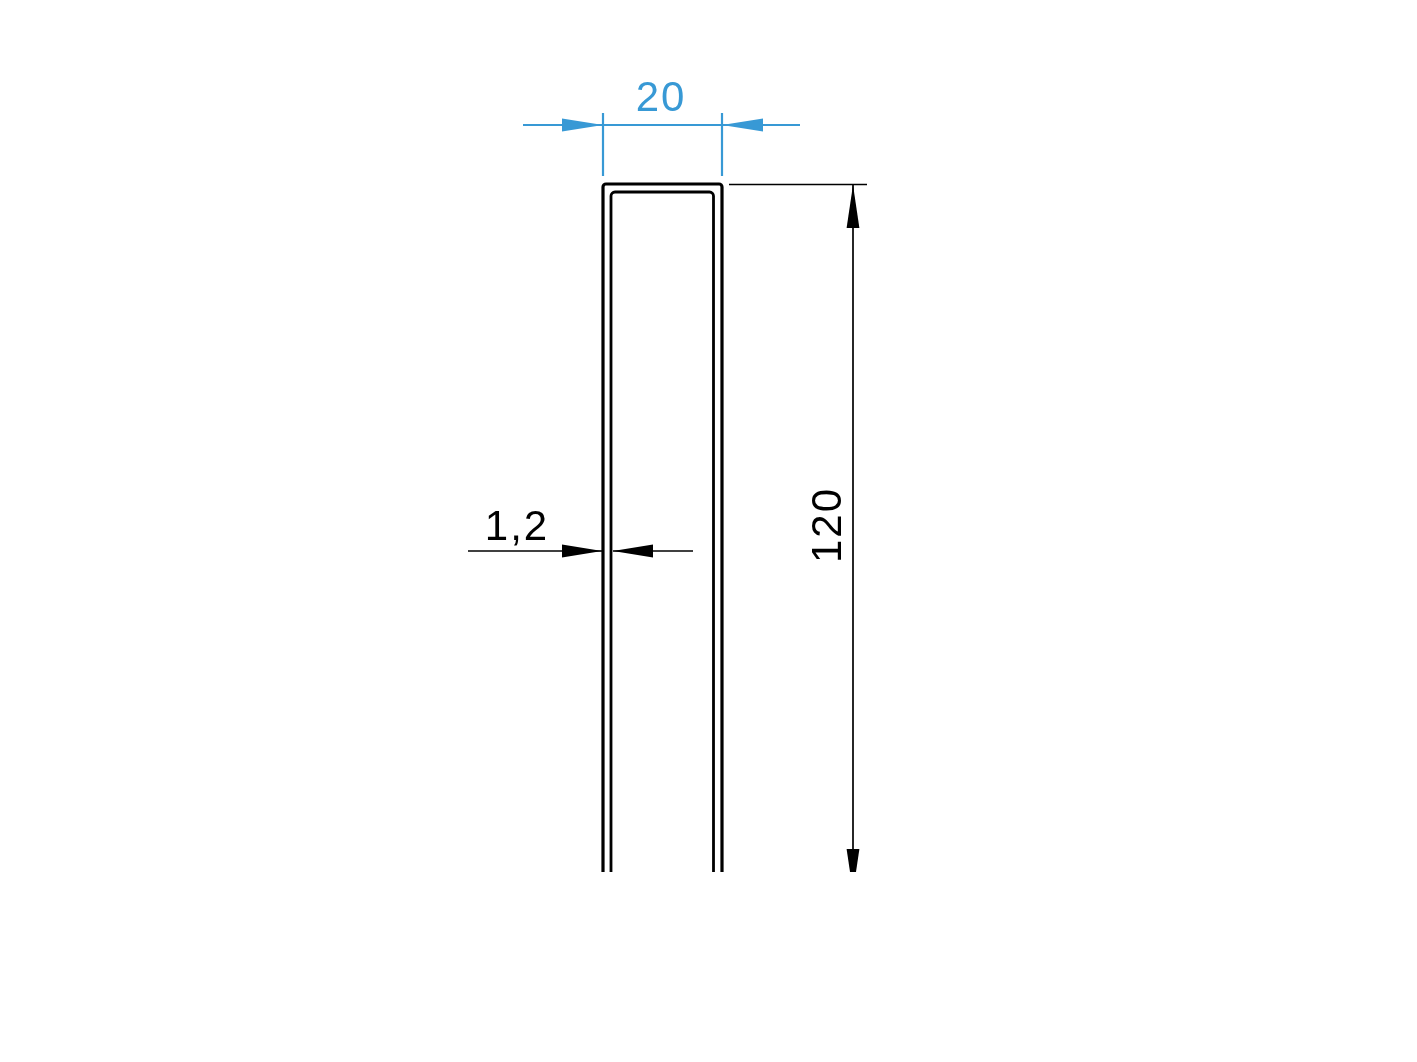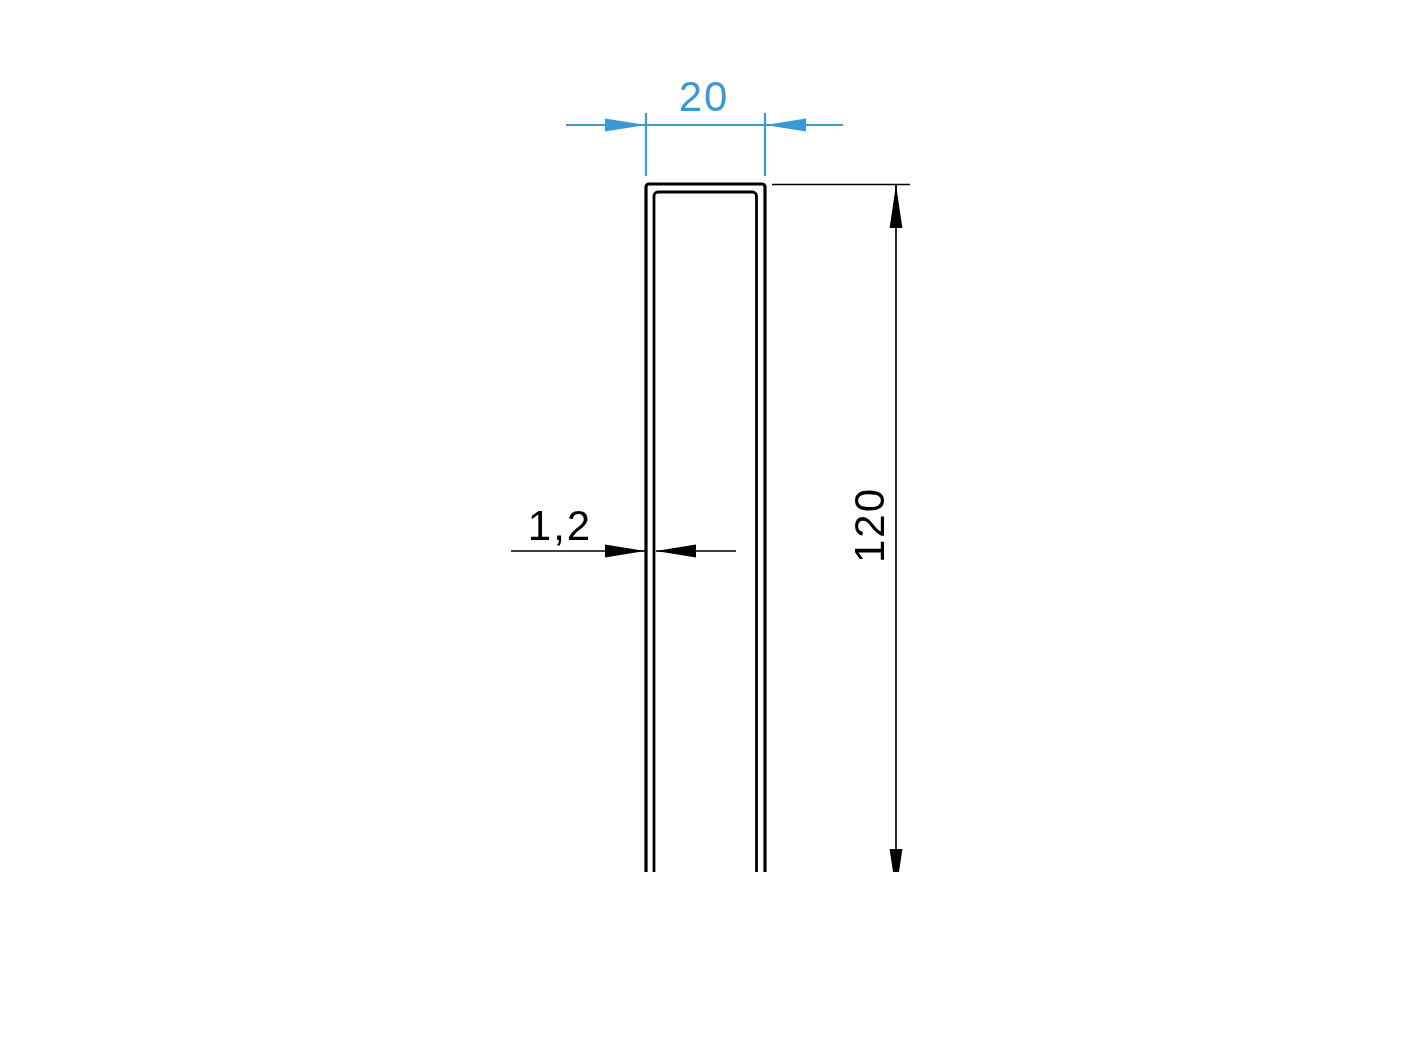--- a/index.html
+++ b/index.html
@@ -8,21 +8,20 @@
     --bg: #ffffff;
   }
   * { margin: 0; padding: 0; box-sizing: border-box; }
   html, body { background: var(--bg); }
   .canvas {
     position: relative;
     width: 1417px;
     height: 872px;
     background: var(--bg);
     overflow: hidden;
-    padding-left: 43px;
   }
   svg { display: block; }
   .ink-line   { stroke: var(--ink);    fill: none; }
   .accent-line{ stroke: var(--accent); fill: none; }
   .ink-fill   { fill: var(--ink);    stroke: none; }
   .accent-fill{ fill: var(--accent); stroke: none; }
   .dim-text {
     font-family: "Liberation Sans", sans-serif;
     font-size: 42px;
     font-weight: 400;

